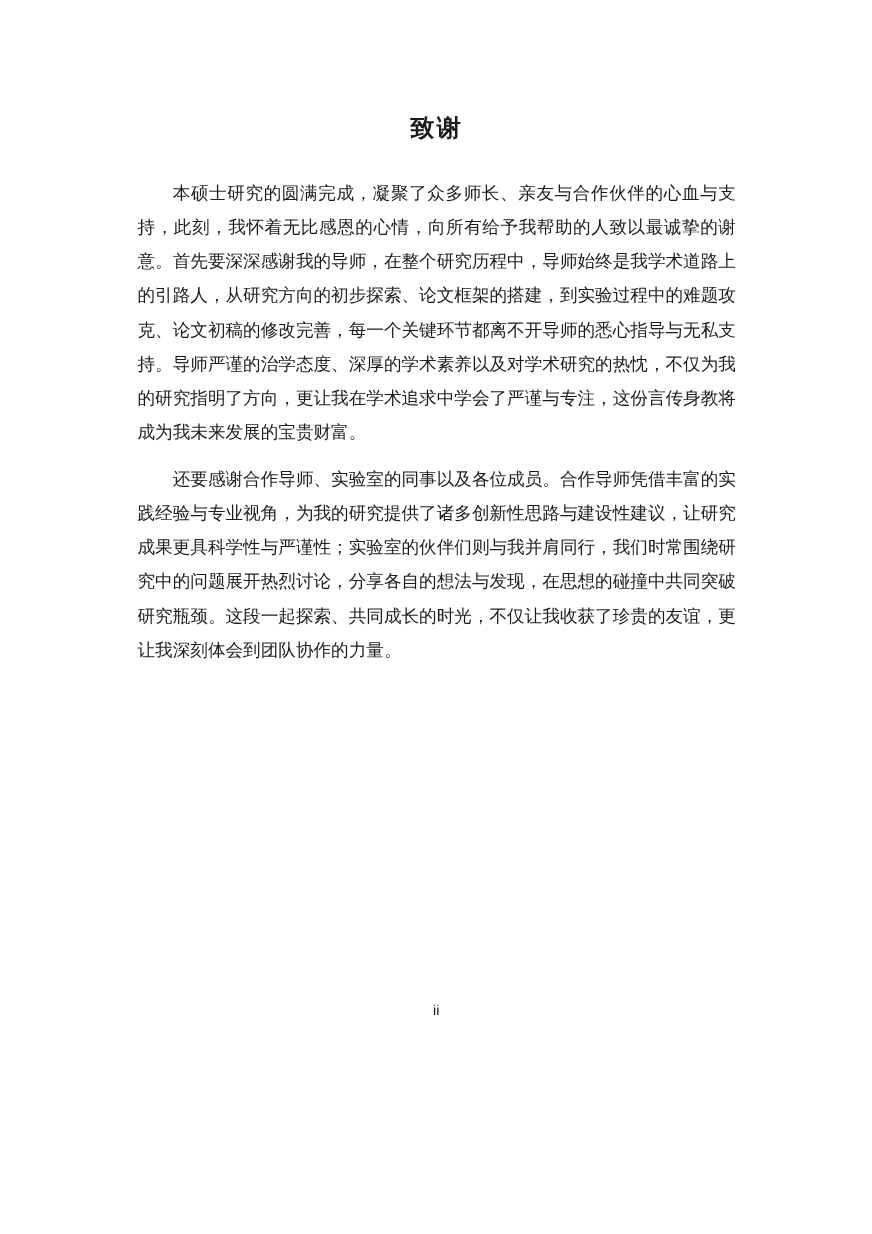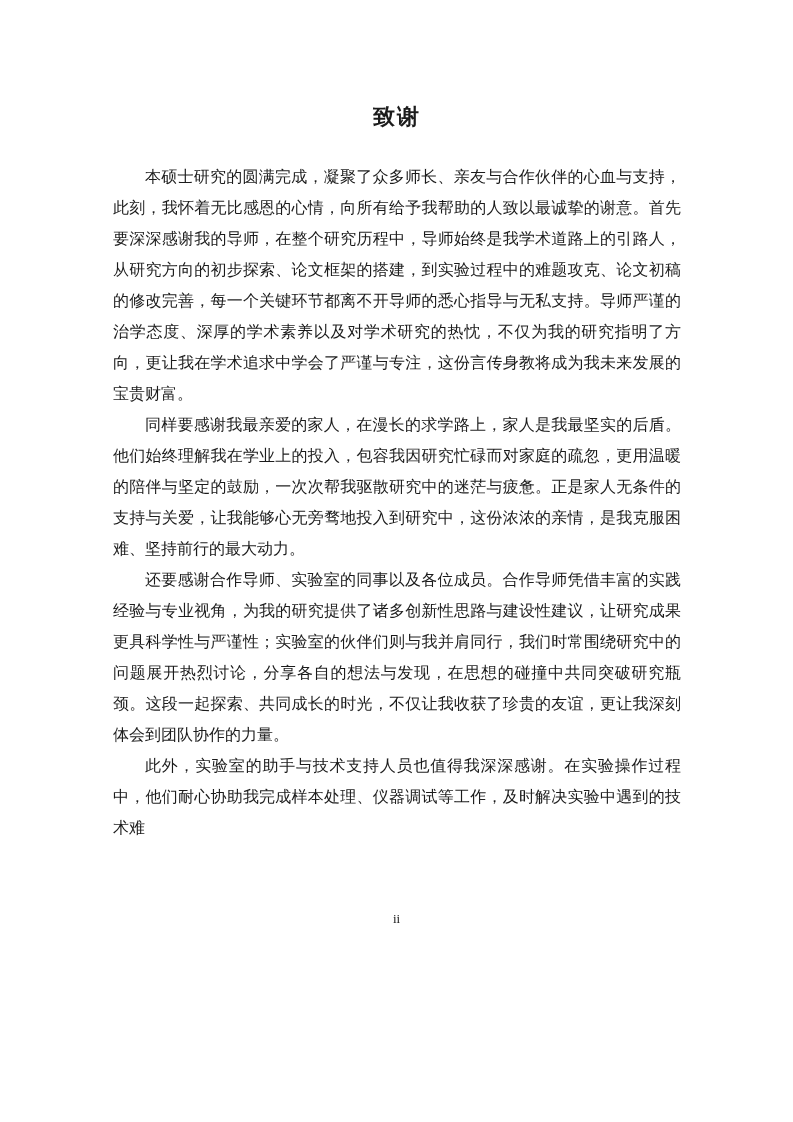--- a/index.html
+++ b/index.html
@@ -6,21 +6,21 @@
     margin: 0;
     padding: 0;
     background: #ffffff;
   }
   .page {
     position: relative;
     width: 793px;
     height: 998px;
     background: #ffffff;
     overflow: hidden;
-    font-family: Liberation Serif, serif;
+    font-family: Liberation Sans, sans-serif;
     color: #1b1b1b;
   }
   .content {
     position: absolute;
     left: 113px;
     right: 112px;
     top: 0;
   }
   .doc-title {
     margin: 0;
@@ -32,21 +32,21 @@
     letter-spacing: 2px;
   }
   .doc-body {
     margin-top: 29px;
     font-size: 16px;
     line-height: 31px;
     text-align: justify;
     text-justify: inter-ideograph;
   }
   .doc-body p {
-    margin: 0;
+    margin: 12px;
     padding: 0;
     text-indent: 2em;
   }
   .page-number {
     position: absolute;
     bottom: 72px;
     left: 0;
     right: 0;
     text-align: center;
     font-size: 13px;
@@ -55,19 +55,17 @@
   }
 </style>
 </head>
 <body>
 
 <div class="page">
   <div class="content">
     <h1 class="doc-title">致谢</h1>
     <div class="doc-body">
       <p>本硕士研究的圆满完成，凝聚了众多师长、亲友与合作伙伴的心血与支持，此刻，我怀着无比感恩的心情，向所有给予我帮助的人致以最诚挚的谢意。首先要深深感谢我的导师，在整个研究历程中，导师始终是我学术道路上的引路人，从研究方向的初步探索、论文框架的搭建，到实验过程中的难题攻克、论文初稿的修改完善，每一个关键环节都离不开导师的悉心指导与无私支持。导师严谨的治学态度、深厚的学术素养以及对学术研究的热忱，不仅为我的研究指明了方向，更让我在学术追求中学会了严谨与专注，这份言传身教将成为我未来发展的宝贵财富。</p>
-      <p>同样要感谢我最亲爱的家人，在漫长的求学路上，家人是我最坚实的后盾。他们始终理解我在学业上的投入，包容我因研究忙碌而对家庭的疏忽，更用温暖的陪伴与坚定的鼓励，一次次帮我驱散研究中的迷茫与疲惫。正是家人无条件的支持与关爱，让我能够心无旁骛地投入到研究中，这份浓浓的亲情，是我克服困难、坚持前行的最大动力。</p>
       <p>还要感谢合作导师、实验室的同事以及各位成员。合作导师凭借丰富的实践经验与专业视角，为我的研究提供了诸多创新性思路与建设性建议，让研究成果更具科学性与严谨性；实验室的伙伴们则与我并肩同行，我们时常围绕研究中的问题展开热烈讨论，分享各自的想法与发现，在思想的碰撞中共同突破研究瓶颈。这段一起探索、共同成长的时光，不仅让我收获了珍贵的友谊，更让我深刻体会到团队协作的力量。</p>
-      <p>此外，实验室的助手与技术支持人员也值得我深深感谢。在实验操作过程中，他们耐心协助我完成样本处理、仪器调试等工作，及时解决实验中遇到的技术难</p>
     </div>
   </div>
   <div class="page-number">ii</div>
 </div>
 
 </body></html>

